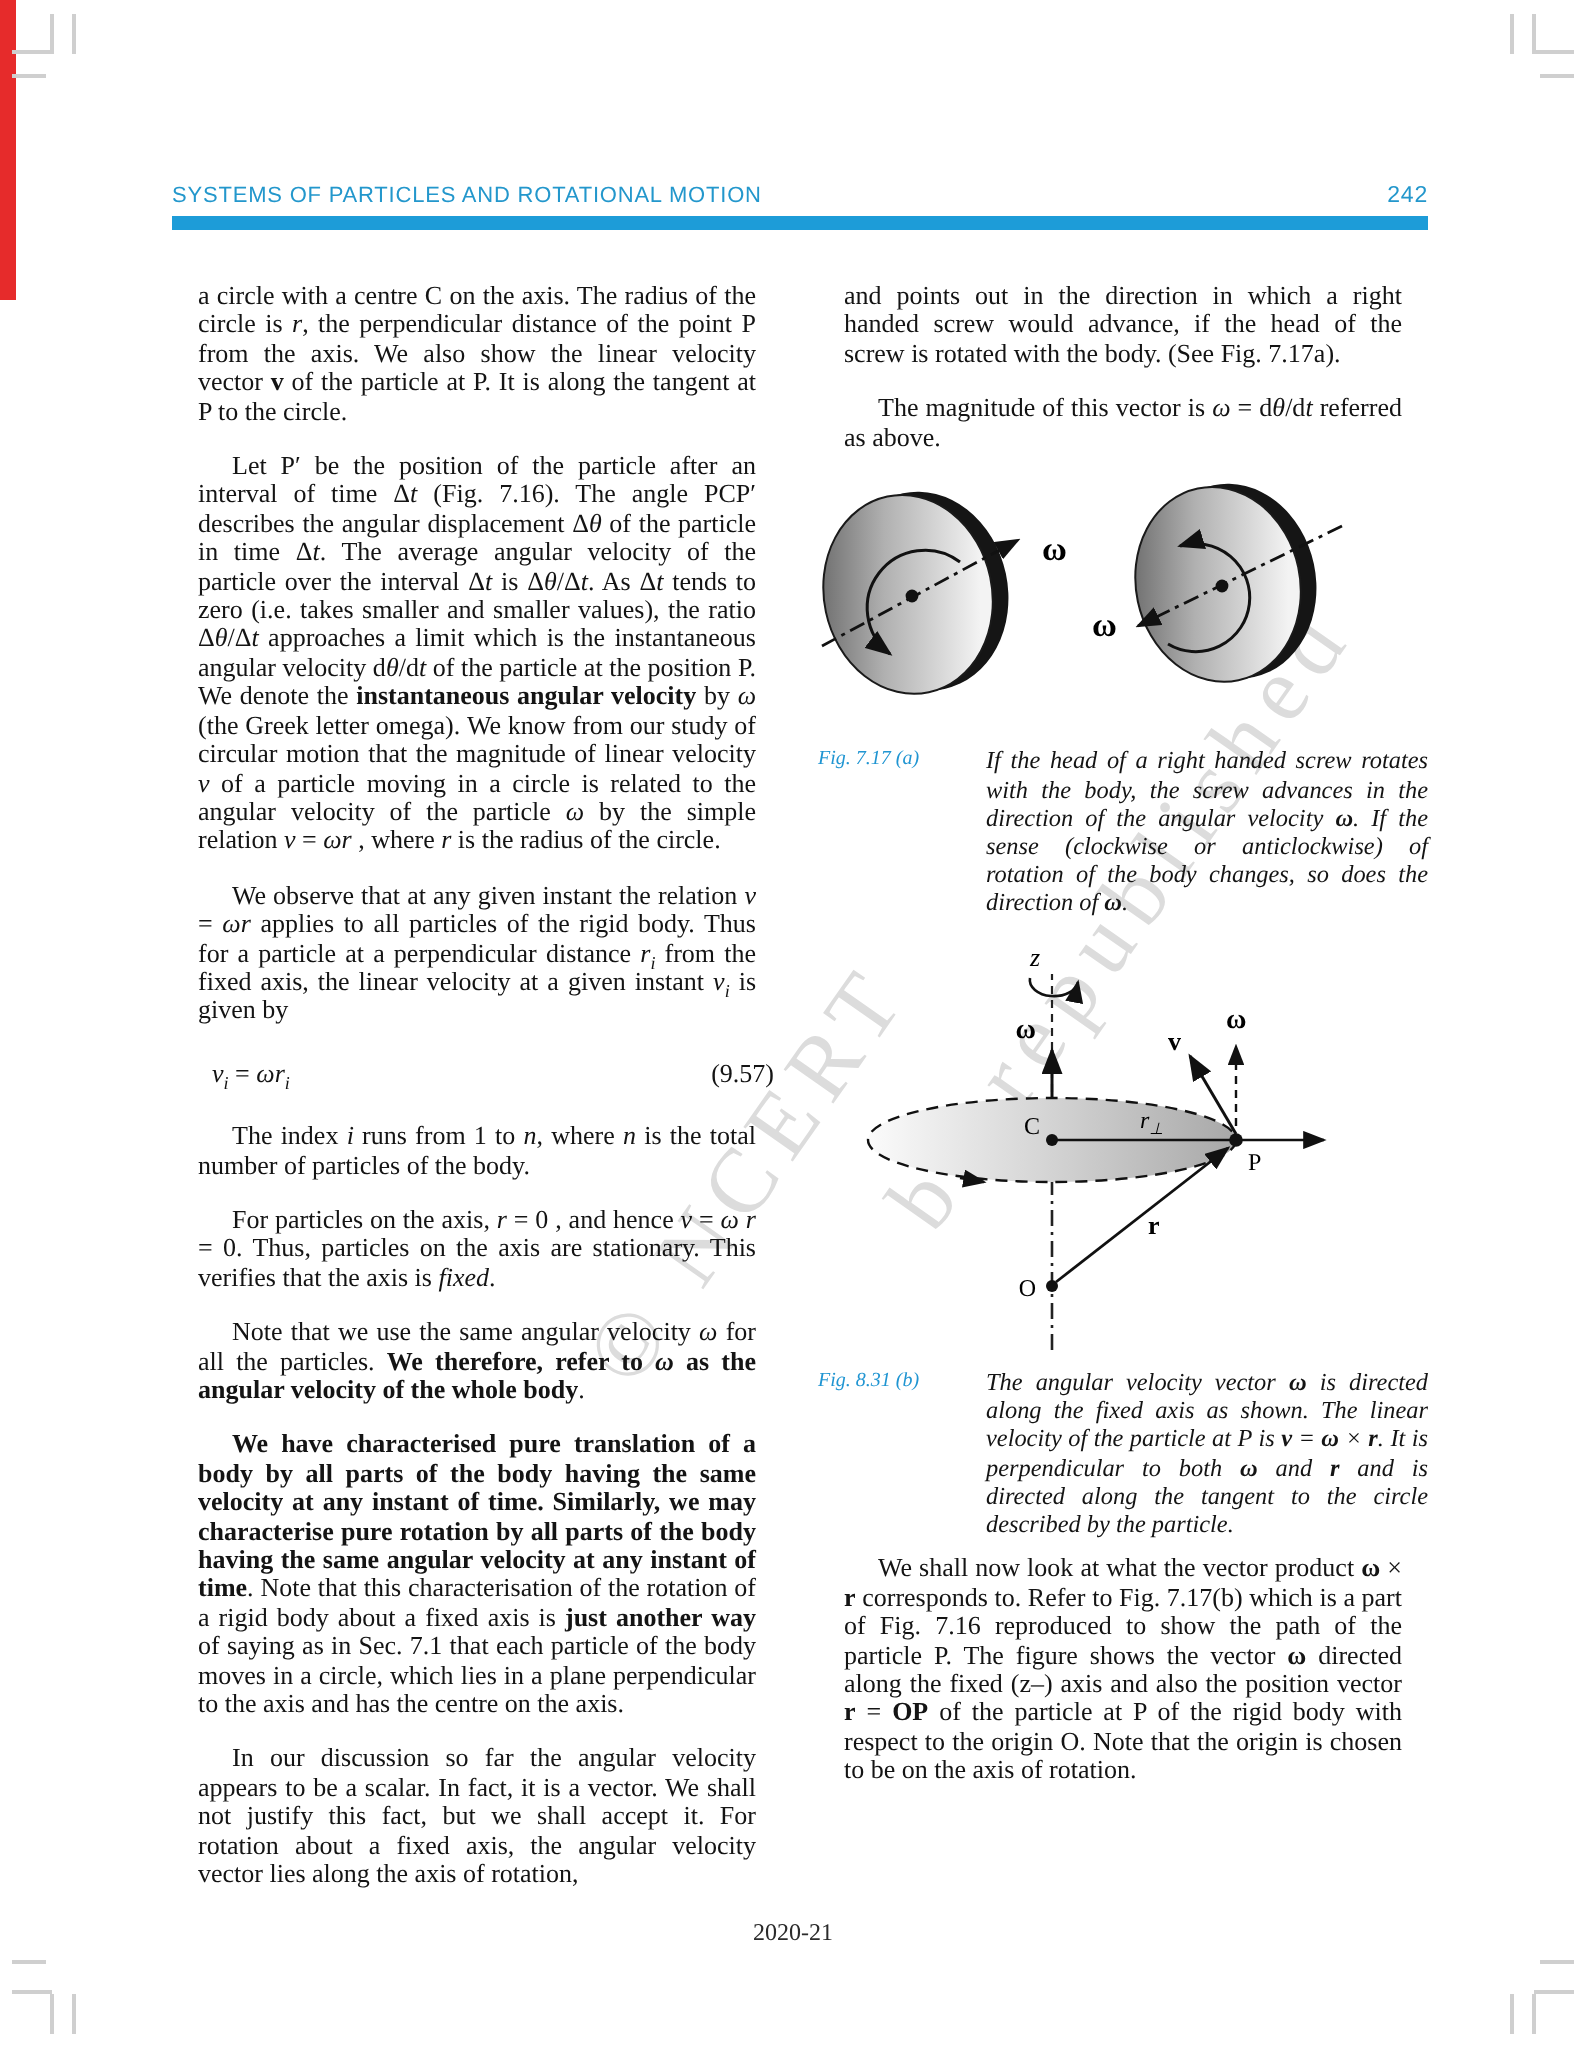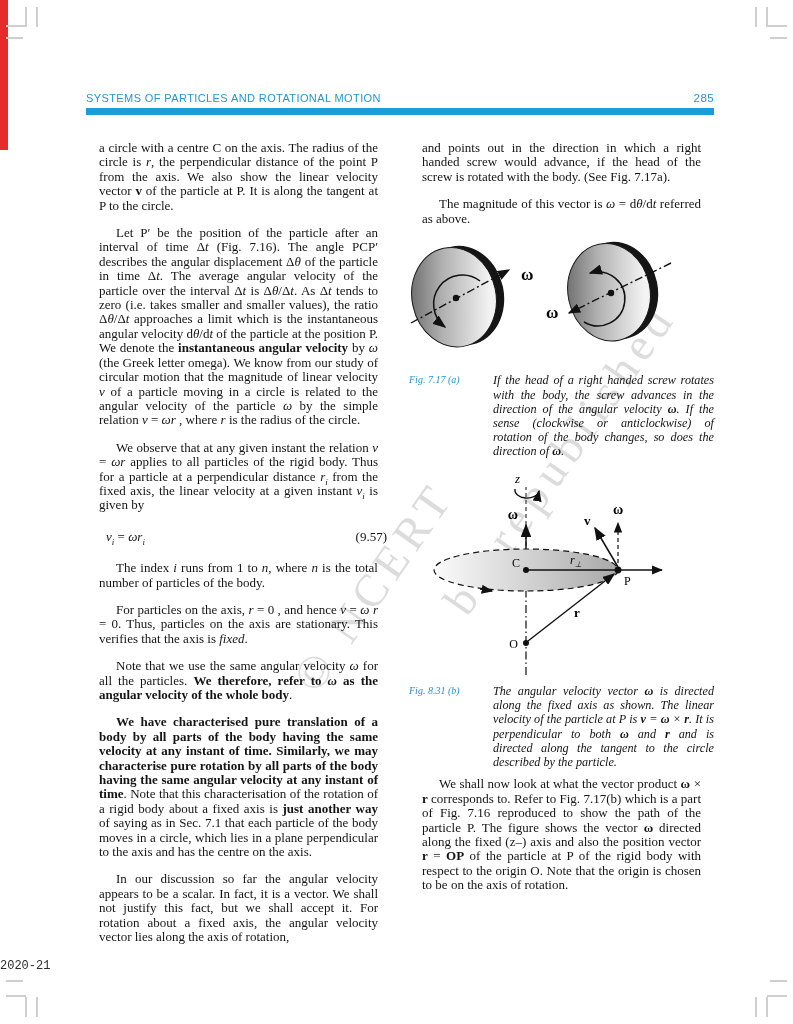--- a/index.html
+++ b/index.html
@@ -34,22 +34,22 @@
   sub{font-size:9px;line-height:0;}
 
   .eq-row{display:flex;justify-content:space-between;padding:4px 4px 4px 20px;gap:23px;}
 
   .figure{margin:6px 0 2px;}
   .fig-caption{display:flex;margin:4px 0 8px;}
   .fig-label{color:#2095d2;font-weight:normal;font-style:italic;font-size:10px;
              width:84px;flex:none;}
   .fig-text{font-style:italic;font-size:12.2px;line-height:14.2px;text-align:justify;flex:1;}
 
-  .footer{position:absolute;left:0;top:959px;width:100%;z-index:1;
-          font-family:Liberation Mono, monospace;font-size:12px;color:#2b2b2b;}
+  .footer{position:absolute;left:0;top:959px;width:100%;text-align:center;z-index:1;
+          font-family:Liberation Serif, serif;font-size:12px;color:#2b2b2b;}
 </style>
 </head>
 <body>
 
 <div class="red-tab"></div>
 
 <div class="mark" style="left:6px;top:25px;width:20px;height:2px;"></div>
 <div class="mark" style="left:25px;top:7px;width:2px;height:20px;"></div>
 <div class="mark" style="left:36px;top:7px;width:2px;height:20px;"></div>
 <div class="mark" style="left:6px;top:37px;width:17px;height:2px;"></div>
@@ -71,21 +71,21 @@
 
 <div class="watermark">
   <span class="wl1">© NCERT</span>
   <span class="wl2">be republished</span>
 </div>
 
 <div class="content">
 
   <div class="header-row">
     <span>SYSTEMS OF PARTICLES AND ROTATIONAL MOTION</span>
-    <span class="page-num">285</span>
+    <span class="page-num">242</span>
   </div>
   <div class="header-bar" style="background: rgb(29, 156, 216);"></div>
 
   <div class="cols">
 
     <div class="col">
       <p>a circle with a centre C on the axis. The radius of the circle is <i>r</i>, the perpendicular distance of the point P from the axis. We also show the linear velocity vector <b>v</b> of the particle at P. It is along the tangent at P to the circle.</p>
       <p class="indent">Let P′ be the position of the particle after an interval of time Δ<i>t</i> (Fig. 7.16). The angle PCP′ describes the angular displacement Δ<i>θ</i> of the particle in time Δ<i>t</i>. The average angular velocity of the particle over the interval Δ<i>t</i> is Δ<i>θ</i>/Δ<i>t</i>. As Δ<i>t</i> tends to zero (i.e. takes smaller and smaller values), the ratio Δ<i>θ</i>/Δ<i>t</i> approaches a limit which is the instantaneous angular velocity d<i>θ</i>/d<i>t</i> of the particle at the position P. We denote the <b>instantaneous angular velocity</b> by <i>ω</i> (the Greek letter omega). We know from our study of circular motion that the magnitude of linear velocity <i>v</i> of a particle moving in a circle is related to the angular velocity of the particle <i>ω</i> by the simple relation <i>v</i> = <i>ωr</i> , where <i>r</i> is the radius of the circle.</p>
       <p class="indent">We observe that at any given instant the relation <i>v</i> = <i>ωr</i> applies to  all particles of the rigid body. Thus for a particle at a perpendicular distance <i>r<sub>i</sub></i> from the fixed axis, the linear velocity at a given instant <i>v<sub>i</sub></i> is given by</p>
       <div class="eq-row">

